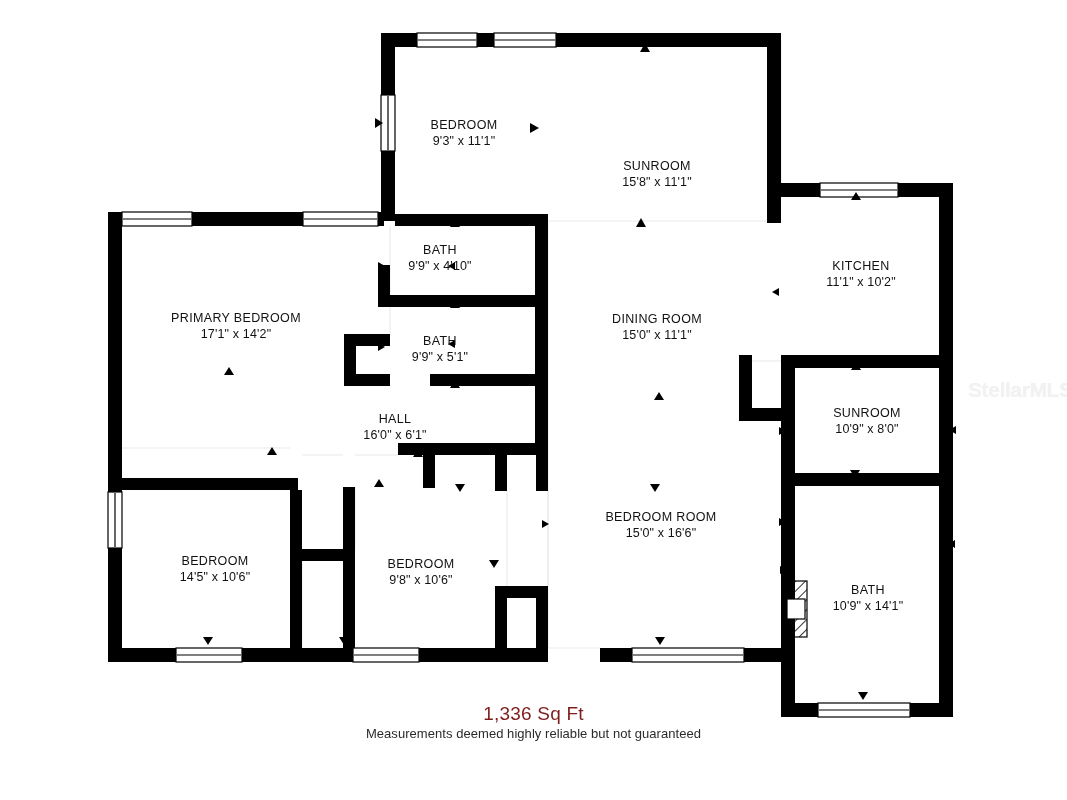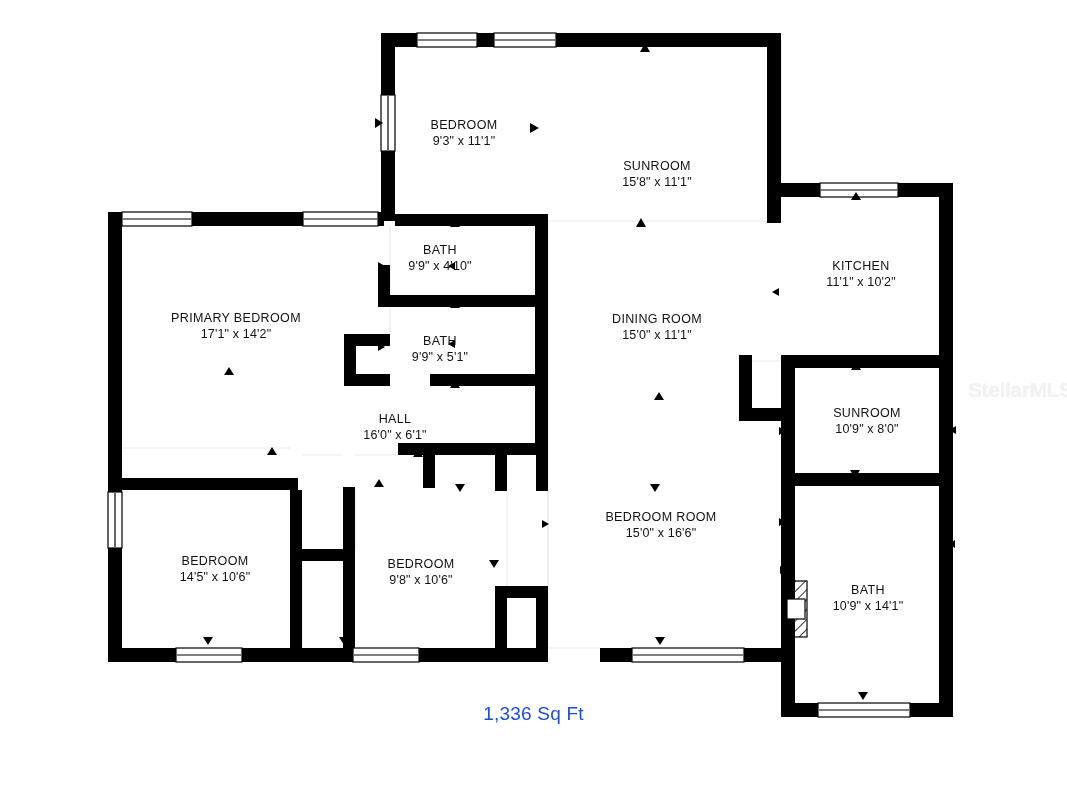--- a/index.html
+++ b/index.html
@@ -65,21 +65,21 @@
   }
   .footer {
     position: absolute;
     left: 0;
     width: 1067px;
     text-align: center;
   }
   .footer-area {
     top: 703px;
     font-size: 19px;
-    color: #1d4ed8;
+    color: #7f1d1d;
     letter-spacing: 0.2px;
   }
   .footer-note {
     top: 726px;
     font-size: 13px;
     color: #2b2b2b;
     letter-spacing: 0.05px;
   }
 </style>
 </head>
@@ -299,14 +299,15 @@
       <div class="room-label" style="left: 868px; top: 599px;">
         <span class="room-name">BATH</span>
         <span class="room-dims">10'9" x 14'1"</span>
       </div>
     </div>
 
   <div class="watermark">StellarMLS</div>
 
   <div class="footer footer-area">1,336 Sq Ft</div>
 
+  <div class="footer footer-note">Measurements deemed highly reliable but not guaranteed</div>
 
 </div>
 
 </body></html>

